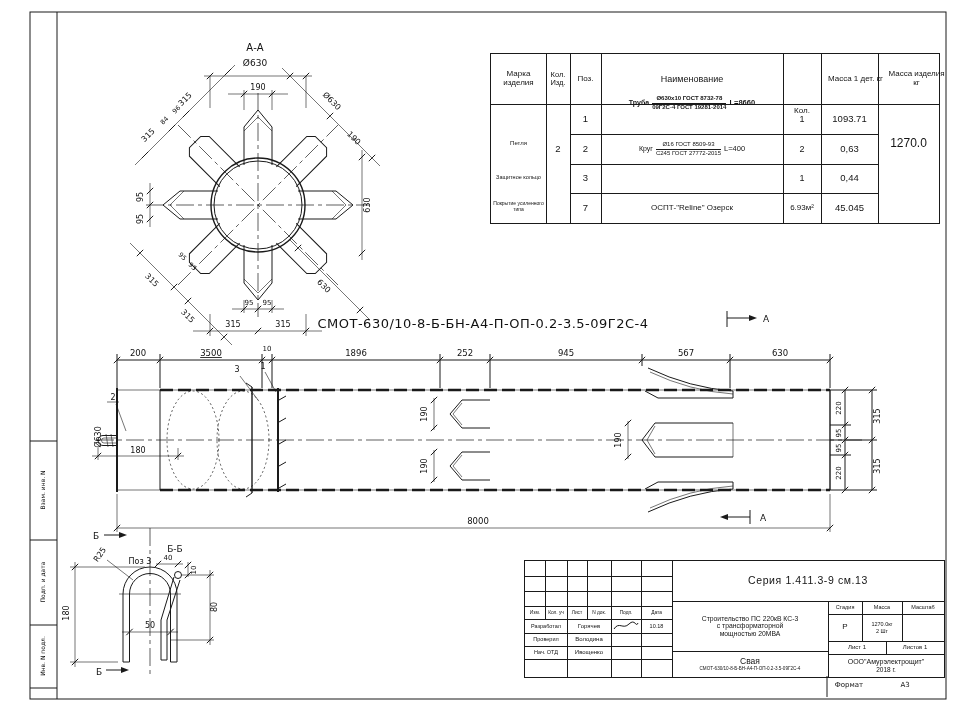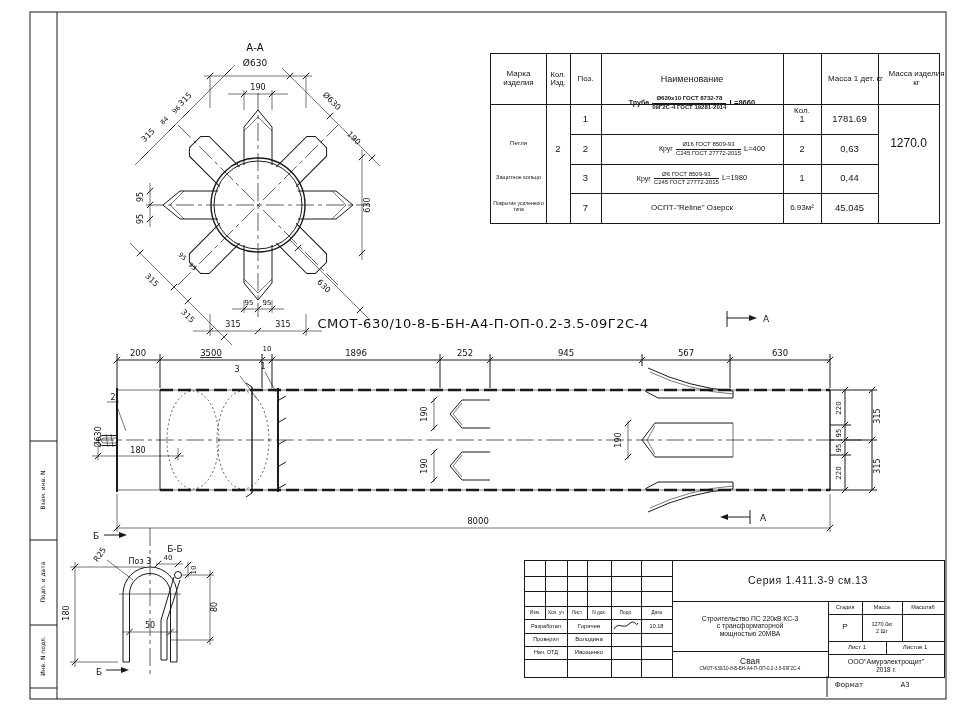--- a/index.html
+++ b/index.html
@@ -461,37 +461,32 @@
     <div class="cell" style="left:55px;top:85px;width:24px;height:20px;font-size:9.5px;">2</div>
     <div class="cell" style="left:387px;top:80px;width:61px;height:20px;font-size:12px;">1270.0</div>
 
     <div class="cell" style="left:79px;top:50px;width:31px;height:30px;font-size:9.5px;">1</div>
     <div class="cell nmrow" style="left:110px;top:34px;width:182px;height:30px;font-weight:bold;">
       <span style="font-size:7px;">Труба</span>
       <span class="frac"><span class="top">Ø630х10  ГОСТ 8732-78</span><span>09Г2С-4  ГОСТ 19281-2014</span></span>
       <span style="font-size:7.5px;">L=8660</span>
     </div>
     <div class="cell" style="left:292px;top:50px;width:38px;height:30px;font-size:9px;">1</div>
-    <div class="cell" style="left:330px;top:50px;width:57px;height:30px;font-size:9.5px;">1781.69</div>
+    <div class="cell" style="left:330px;top:50px;width:57px;height:30px;font-size:9.5px;">1093.71</div>
 
     <div class="cell" style="left:79px;top:80px;width:31px;height:30px;font-size:9.5px;">2</div>
-    <div class="cell nmrow" style="left:110px;top:80px;width:182px;height:30px;padding-left:20px;">
+    <div class="cell nmrow" style="left:110px;top:80px;width:182px;height:30px;">
       <span style="font-size:7px;">Круг</span>
       <span class="frac"><span class="top">Ø16  ГОСТ 8509-93</span><span>С245  ГОСТ 27772-2015</span></span>
       <span style="font-size:7.5px;">L=400</span>
     </div>
     <div class="cell" style="left:292px;top:80px;width:38px;height:30px;font-size:9px;">2</div>
     <div class="cell" style="left:330px;top:80px;width:57px;height:30px;font-size:9.5px;">0,63</div>
 
     <div class="cell" style="left:79px;top:110px;width:31px;height:29px;font-size:9.5px;">3</div>
-    <div class="cell nmrow" style="left:110px;top:110px;width:182px;height:29px;">
-      <span style="font-size:7px;">Круг</span>
-      <span class="frac"><span class="top">Ø6  ГОСТ 8509-93</span><span>С245  ГОСТ 27772-2015</span></span>
-      <span style="font-size:7.5px;">L=1980</span>
-    </div>
     <div class="cell" style="left:292px;top:110px;width:38px;height:29px;font-size:9px;">1</div>
     <div class="cell" style="left:330px;top:110px;width:57px;height:29px;font-size:9.5px;">0,44</div>
 
     <div class="cell" style="left:79px;top:139px;width:31px;height:30px;font-size:9.5px;">7</div>
     <div class="cell" style="left:110px;top:139px;width:182px;height:30px;font-size:8px;">ОСПТ-"Reline"  Озерск</div>
     <div class="cell" style="left:292px;top:139px;width:38px;height:30px;font-size:8px;">6.93м²</div>
     <div class="cell" style="left:330px;top:139px;width:57px;height:30px;font-size:9.5px;">45.045</div>
   </div>
 </div>
 

